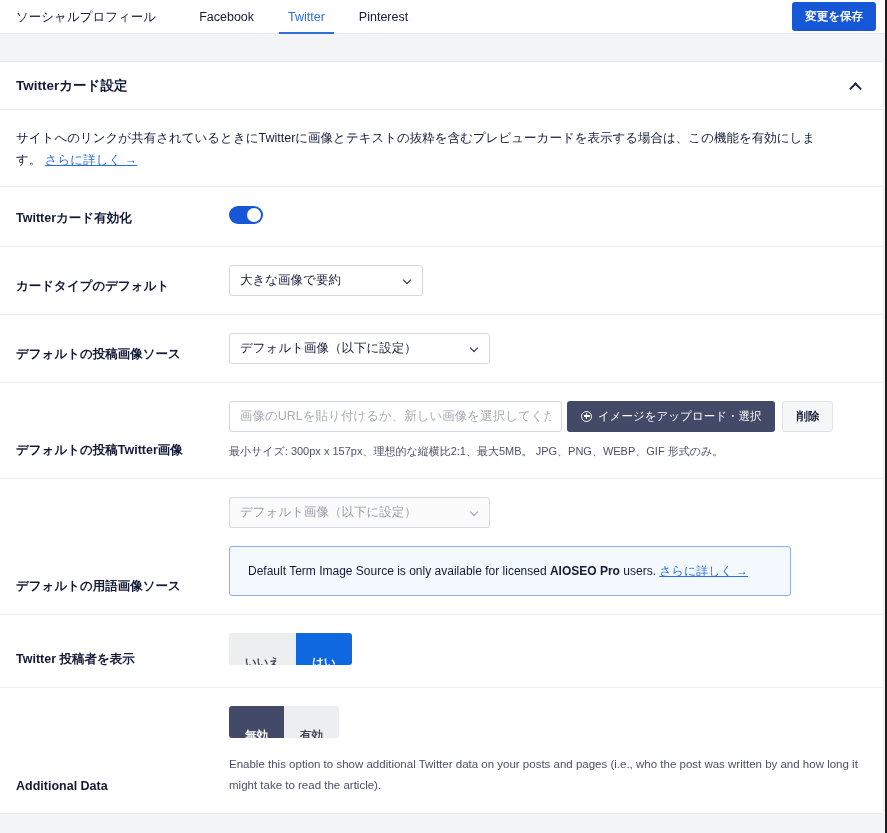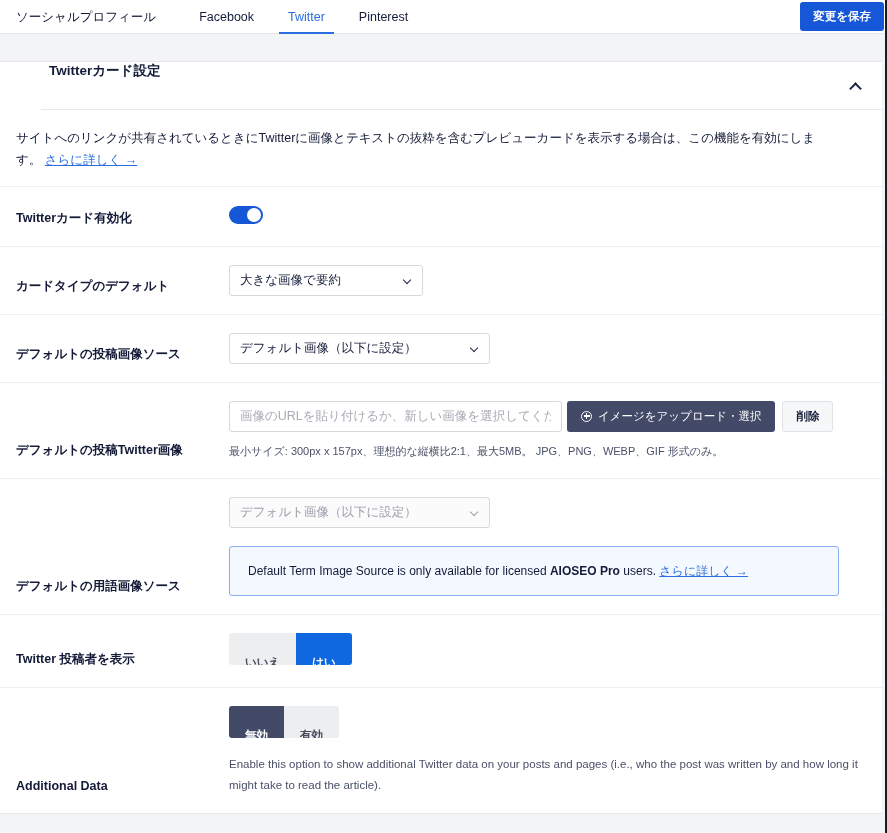--- a/index.html
+++ b/index.html
@@ -56,21 +56,21 @@
   .tab.active { color: #2a6ee0; }
   .tab.active::after {
     content: "";
     position: absolute;
     left: 8px; right: 8px; bottom: 0;
     height: 2px;
     background: #2a6ee0;
   }
   .save-btn {
     position: absolute;
-    top: 2px; right: 1px;
+    top: 2px; right: 9px;
     background: #1557d6;
     color: #ffffff;
     font-size: 11.5px;
     font-weight: bold;
     border: none;
     border-radius: 3px;
     padding: 7px 13px;
     cursor: pointer;
     white-space: nowrap;
     font-family: "Liberation Sans", sans-serif;
@@ -85,24 +85,24 @@
     border: 1px solid #e8e8eb;
     border-left: none;
     border-right: none;
     margin: 0;
     width: 882px;
   }
   .card-header {
     position: relative;
     height: 48px;
     display: flex;
-    padding: 0 8px;
+    align-items: center;
+    padding: 0 16px;
     border-bottom: 1px solid #e8e8eb;
     cursor: pointer;
-    margin-left: 41px;
   }
   .card-title {
     font-size: 13.5px;
     font-weight: bold;
     color: #141b38;
   }
   .chev {
     position: absolute;
     right: 22px;
     top: 50%;
@@ -257,21 +257,21 @@
   .helper {
     margin-top: 11px;
     font-size: 11px;
     color: #4a5068;
     line-height: 1.6;
   }
 
   
   .pro-notice {
     margin-top: 18px;
-    width: 610px;
+    width: 562px;
     border: 1px solid #8aaef0;
     border-radius: 3px;
     background: #f4f8ff;
     padding: 15px 18px;
     font-size: 12px;
     color: #141b38;
     line-height: 1.5;
   }
   .pro-notice b { font-weight: bold; }
 

